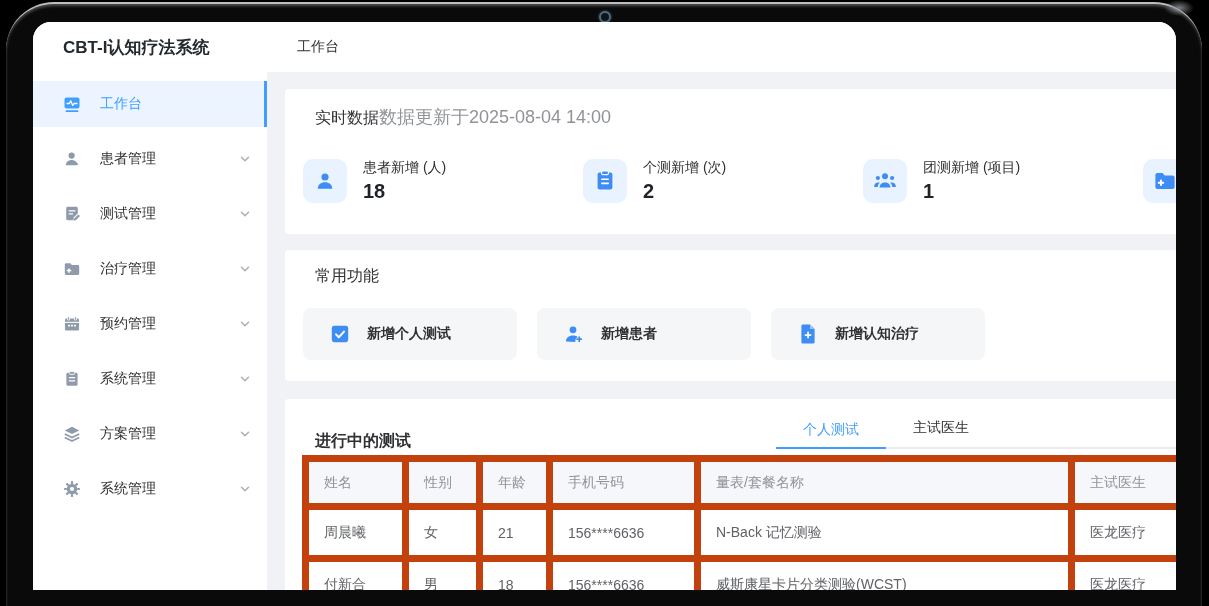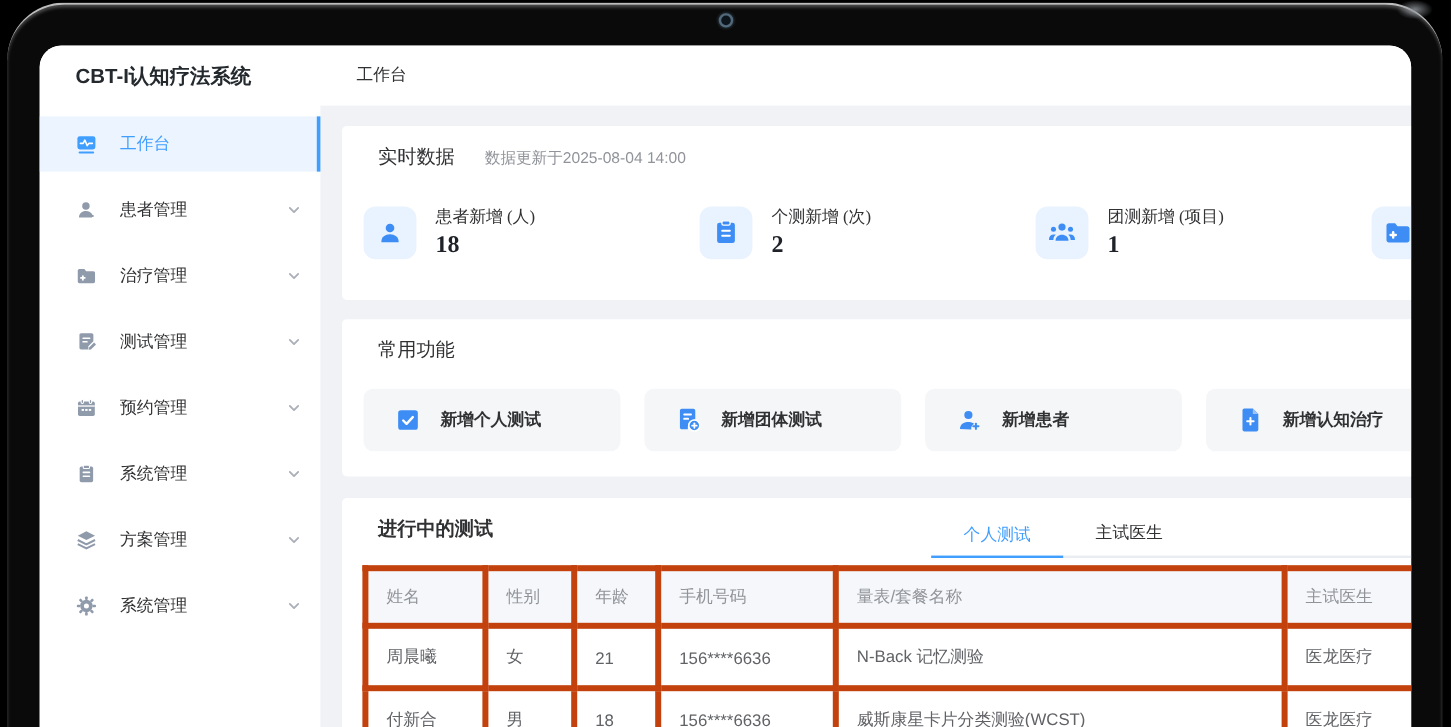--- a/index.html
+++ b/index.html
@@ -12,21 +12,21 @@
     background:#0a0a0a; border-radius:48px 48px 0 0;
     border-top:2px solid #bdbdbd;
     box-shadow: inset 0 2px 3px rgba(255,255,255,.28); }
   .frame-glint { position:absolute; top:0; left:1164px; width:30px; height:16px;
     background:radial-gradient(closest-side,#90959b,rgba(0,0,0,0)); opacity:.85; }
   .camera { position:absolute; left:599px; top:11px; width:12px; height:12px;
     border-radius:50%; background:#0c141c; border:2.5px solid #51697a;
     box-shadow:0 0 3px rgba(120,170,200,.5); }
 
   
-  .screen { position:absolute; left:33px; top:38px; width:1143px; height:568px;
+  .screen { position:absolute; left:33px; top:22px; width:1143px; height:568px;
     background:#fff; border-radius:18px 18px 0 0; overflow:hidden; }
 
   .app-header { height:50px; display:flex; align-items:center; background:#fff; }
   .brand { width:234px; padding-left:30px; font-size:17px; font-weight:700; color:#24292e; }
   .breadcrumb { font-size:14px; color:#303133; padding-left:30px; }
 
   .app-body { display:flex; height:518px; }
 
   
   .sidebar { width:234px; background:#fff; padding-top:9px; flex:none; }
@@ -38,52 +38,52 @@
   .chev { width:12px; height:12px; display:flex; }
   .side-item.active { background:#ecf5ff; color:#409eff; }
   .side-item.active::after { content:""; position:absolute; right:0; top:0; bottom:0;
     width:3px; background:#409eff; }
 
   
   .main { flex:1; background:#f0f2f5; padding:17px 0 0 18px; overflow:hidden; }
   .card { background:#fff; border-radius:4px; width:1160px; }
   .card-title-row { padding:16px 0 0 30px; display:flex; align-items:baseline; }
   .card-title { font-size:16px; font-weight:400; color:#303133; }
-  .card-subtitle { font-size:13px; color:#909399; margin-left:25px; }
+  .card-subtitle { font-size:18px; color:#909399; }
 
   .card-realtime { height:145px; margin-bottom:16px; }
   .stats { display:flex; padding-left:18px; margin-top:30px; }
-  .stat { width:280px; display:flex; align-items:center;font-family:Liberation Serif, serif; }
+  .stat { width:280px; display:flex; align-items:center; }
   .stat-icon-box { width:44px; height:44px; border-radius:10px; background:#e9f2ff;
     display:flex; align-items:center; justify-content:center; margin-right:16px; flex:none; }
   .stat-icon-box svg { width:24px; height:24px; }
   .stat-label { font-size:14px; color:#303133; margin-bottom:3px; }
   .stat-value { font-size:20px; font-weight:700; color:#1f2329; }
 
   .card-quick { height:131px; margin-bottom:18px; }
   .quick-row { display:flex; gap:20px; padding-left:18px; margin-top:21px; }
   .quick-btn { width:214px; height:52px; background:#f5f6f8; border-radius:8px;
     display:flex; align-items:center; padding-left:26px; cursor:pointer; }
   .q-icon { width:22px; height:22px; margin-right:16px; flex:none; display:flex; }
   .q-icon svg { width:22px; height:22px; }
   .quick-label { font-size:14px; color:#303133;font-weight:bold; }
 
   .card-ongoing { height:240px; }
   .ongoing-head { display:flex; padding-left:30px; height:50px; }
-  .ongoing-title { font-size:16px; font-weight:700; color:#303133; padding-top:16px; flex:none; }
+  .ongoing-title { font-size:16px; font-weight:700; color:#303133; padding-top:32px; flex:none; }
   .tabs { margin-left:auto; width:669px; border-bottom:2px solid #e9edf2;
     display:flex; align-items:flex-end; height:50px; }
   .tab { height:40px; line-height:40px; padding:0 27px; font-size:14px; color:#303133;
     cursor:pointer; }
   .tab.active { color:#409eff; border-bottom:2px solid #409eff; margin-bottom:-2px; }
 
   table.tests { margin:6px 0 0 17px; width:1140px; border-collapse:collapse; table-layout:fixed; }
   .tests th { height:48px; background:#f5f7fa; color:#909399; font-weight:400; }
   .tests td { height:52px; color:#606266; background:#fff; }
-  .tests th, .tests td { border:5px solid #c2410c; text-align:left; padding:0 8px 0 15px;
+  .tests th, .tests td { border:7px solid #c2410c; text-align:left; padding:0 8px 0 15px;
     font-size:14px; white-space:nowrap; overflow:hidden; }
 </style>
 </head>
 <body>
 
 <div class="stage">
   <div class="device-frame"></div>
   <div class="frame-glint"></div>
   <div class="camera"></div>
 
@@ -121,43 +121,43 @@
           <span class="chev">
             <svg viewBox="0 0 12 12">
                 <path d="M2.5 4.2 6 7.7l3.5-3.5" fill="none" stroke="#a9aeb8" stroke-width="1.5" stroke-linecap="round" stroke-linejoin="round"></path>
               </svg>
           </span>
         </div>
 
         <div class="side-item">
           <span class="side-icon">
             <svg viewBox="0 0 18 18">
-                <path d="M1.8 4.6c0-.8.6-1.4 1.4-1.4h4.1l1.5 1.9h6c.8 0 1.4.6 1.4 1.4v7.1c0 .8-.6 1.4-1.4 1.4H3.2c-.8 0-1.4-.6-1.4-1.4z" fill="#8f9aab"></path>
-                <rect x="5.3" y="8.3" width="1.5" height="4.6" rx=".7" fill="#fff"></rect>
-                <rect x="3.75" y="9.85" width="4.6" height="1.5" rx=".7" fill="#fff"></rect>
-              </svg>
-          </span>
-          <span class="side-label">治疗管理</span>
-          <span class="chev">
-            <svg viewBox="0 0 12 12">
-                <path d="M2.5 4.2 6 7.7l3.5-3.5" fill="none" stroke="#a9aeb8" stroke-width="1.5" stroke-linecap="round" stroke-linejoin="round"></path>
-              </svg>
-          </span>
-        </div>
-
-        <div class="side-item">
-          <span class="side-icon">
-            <svg viewBox="0 0 18 18">
                 <path d="M3.2 3.2c0-.8.6-1.4 1.4-1.4h8.8c.8 0 1.4.6 1.4 1.4v5.2l-4.2 4.2v2.6H4.6c-.8 0-1.4-.6-1.4-1.4z" fill="#8f9aab"></path>
                 <rect x="5.6" y="5.2" width="6.8" height="1.3" rx=".6" fill="#fff"></rect>
                 <rect x="5.6" y="8.2" width="4.5" height="1.3" rx=".6" fill="#fff"></rect>
                 <path d="M11.2 13.6l4.2-4.2 1.6 1.6-4.2 4.2-1.9.3z" fill="#8f9aab"></path>
               </svg>
           </span>
           <span class="side-label">测试管理</span>
+          <span class="chev">
+            <svg viewBox="0 0 12 12">
+                <path d="M2.5 4.2 6 7.7l3.5-3.5" fill="none" stroke="#a9aeb8" stroke-width="1.5" stroke-linecap="round" stroke-linejoin="round"></path>
+              </svg>
+          </span>
+        </div>
+
+        <div class="side-item">
+          <span class="side-icon">
+            <svg viewBox="0 0 18 18">
+                <path d="M1.8 4.6c0-.8.6-1.4 1.4-1.4h4.1l1.5 1.9h6c.8 0 1.4.6 1.4 1.4v7.1c0 .8-.6 1.4-1.4 1.4H3.2c-.8 0-1.4-.6-1.4-1.4z" fill="#8f9aab"></path>
+                <rect x="5.3" y="8.3" width="1.5" height="4.6" rx=".7" fill="#fff"></rect>
+                <rect x="3.75" y="9.85" width="4.6" height="1.5" rx=".7" fill="#fff"></rect>
+              </svg>
+          </span>
+          <span class="side-label">治疗管理</span>
           <span class="chev">
             <svg viewBox="0 0 12 12">
                 <path d="M2.5 4.2 6 7.7l3.5-3.5" fill="none" stroke="#a9aeb8" stroke-width="1.5" stroke-linecap="round" stroke-linejoin="round"></path>
               </svg>
           </span>
         </div>
 
         <div class="side-item">
           <span class="side-icon">
             <svg viewBox="0 0 18 18">
@@ -311,33 +311,20 @@
           </div>
           <div class="quick-row">
             <div class="quick-btn">
               <span class="q-icon">
                 <svg viewBox="0 0 22 22">
                     <rect x="2.8" y="2.8" width="16.4" height="16.4" rx="2.4" fill="#3d8df5"></rect>
                     <path d="M7 11.4l2.8 2.8 5.2-5.6" fill="none" stroke="#fff" stroke-width="2" stroke-linecap="round" stroke-linejoin="round"></path>
                   </svg>
               </span>
               <span class="quick-label">新增个人测试</span>
-            </div>
-            <div class="quick-btn">
-              <span class="q-icon">
-                <svg viewBox="0 0 22 22">
-                    <path d="M3.6 3.2c0-.9.7-1.6 1.6-1.6h9.6c.9 0 1.6.7 1.6 1.6v7.4a6 6 0 0 0-6.2 6v2.2H5.2c-.9 0-1.6-.7-1.6-1.6z" fill="#3d8df5"></path>
-                    <rect x="6.4" y="5.6" width="7.2" height="1.6" rx=".7" fill="#fff"></rect>
-                    <rect x="6.4" y="9.2" width="4.8" height="1.6" rx=".7" fill="#fff"></rect>
-                    <circle cx="15.6" cy="15.6" r="4.6" fill="#3d8df5" stroke="#fff" stroke-width="1.3"></circle>
-                    <rect x="14.9" y="13" width="1.5" height="5.2" rx=".7" fill="#fff"></rect>
-                    <rect x="13.1" y="14.9" width="5.2" height="1.5" rx=".7" fill="#fff"></rect>
-                  </svg>
-              </span>
-              <span class="quick-label">新增团体测试</span>
             </div>
             <div class="quick-btn">
               <span class="q-icon">
                 <svg viewBox="0 0 22 22" fill="#3d8df5">
                     <circle cx="10" cy="6.8" r="3.4"></circle>
                     <path d="M3 18.4c0-3.6 3-5.8 6.9-5.8 1.9 0 3.6.5 4.8 1.5a4.9 4.9 0 0 0-2.3 4.9z"></path>
                     <rect x="15.4" y="13.2" width="1.7" height="6" rx=".8"></rect>
                     <rect x="13.2" y="15.3" width="6" height="1.7" rx=".8"></rect>
                   </svg>
               </span>

